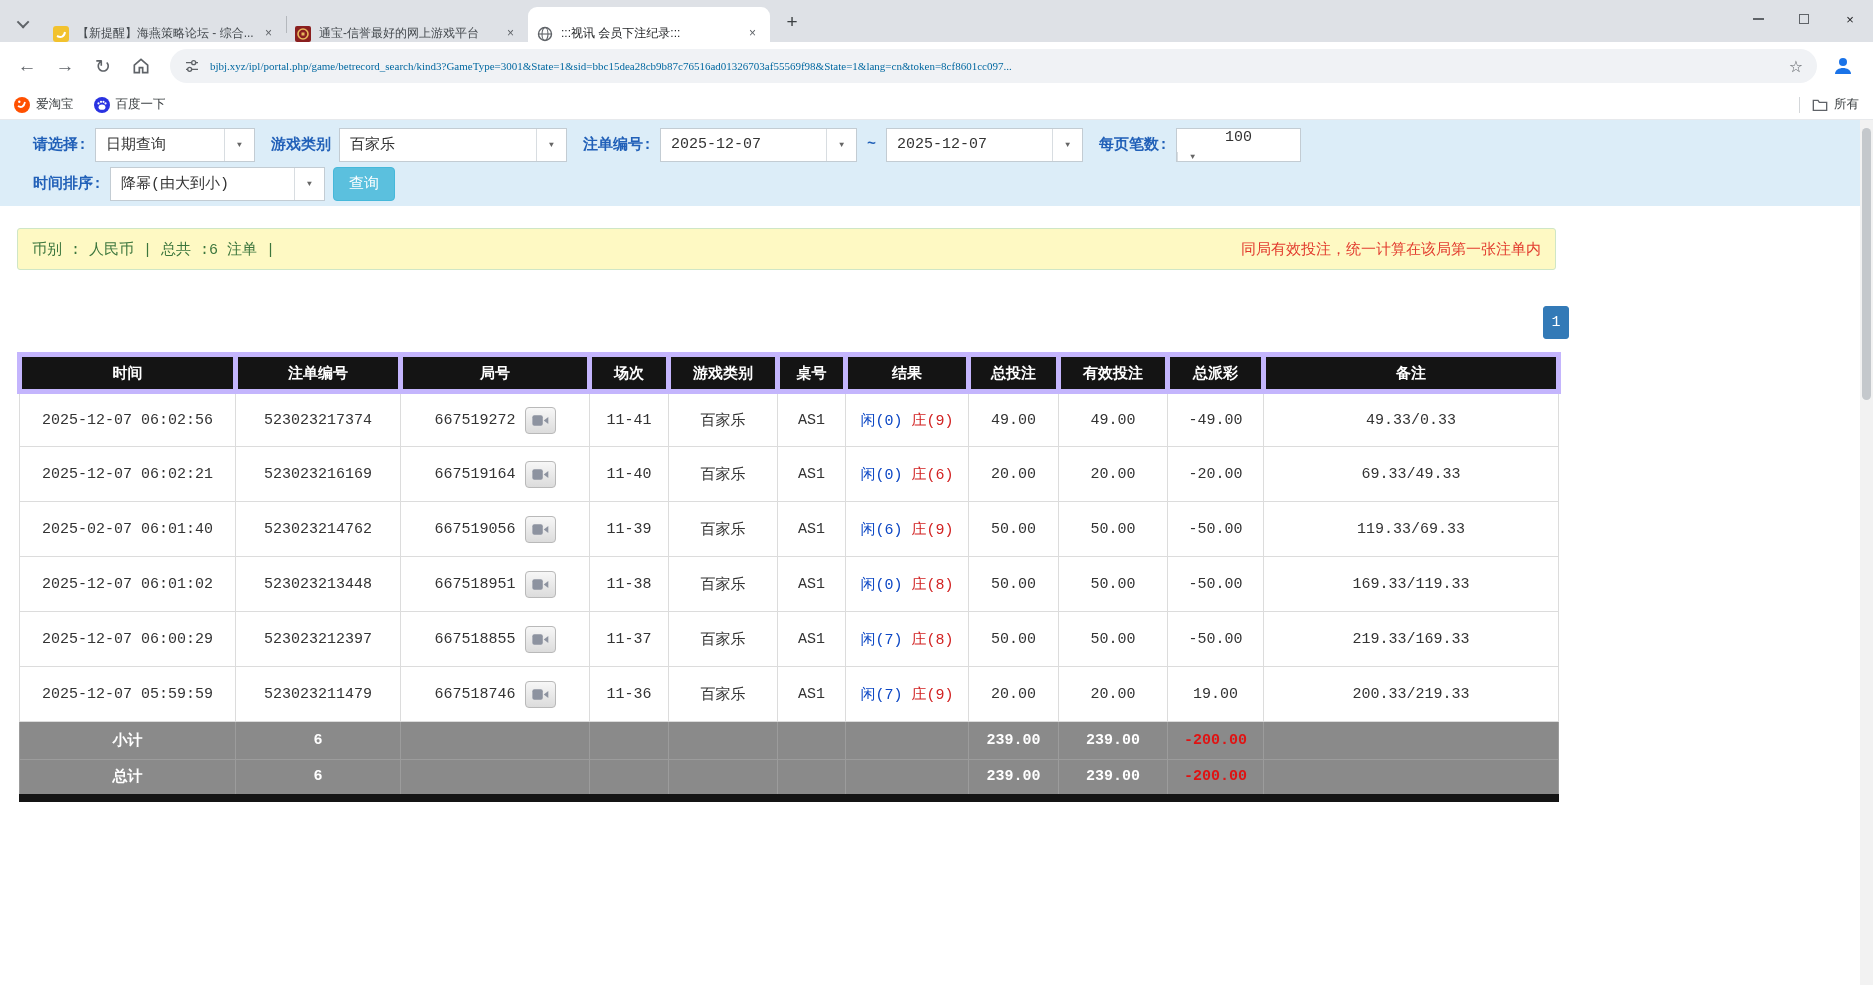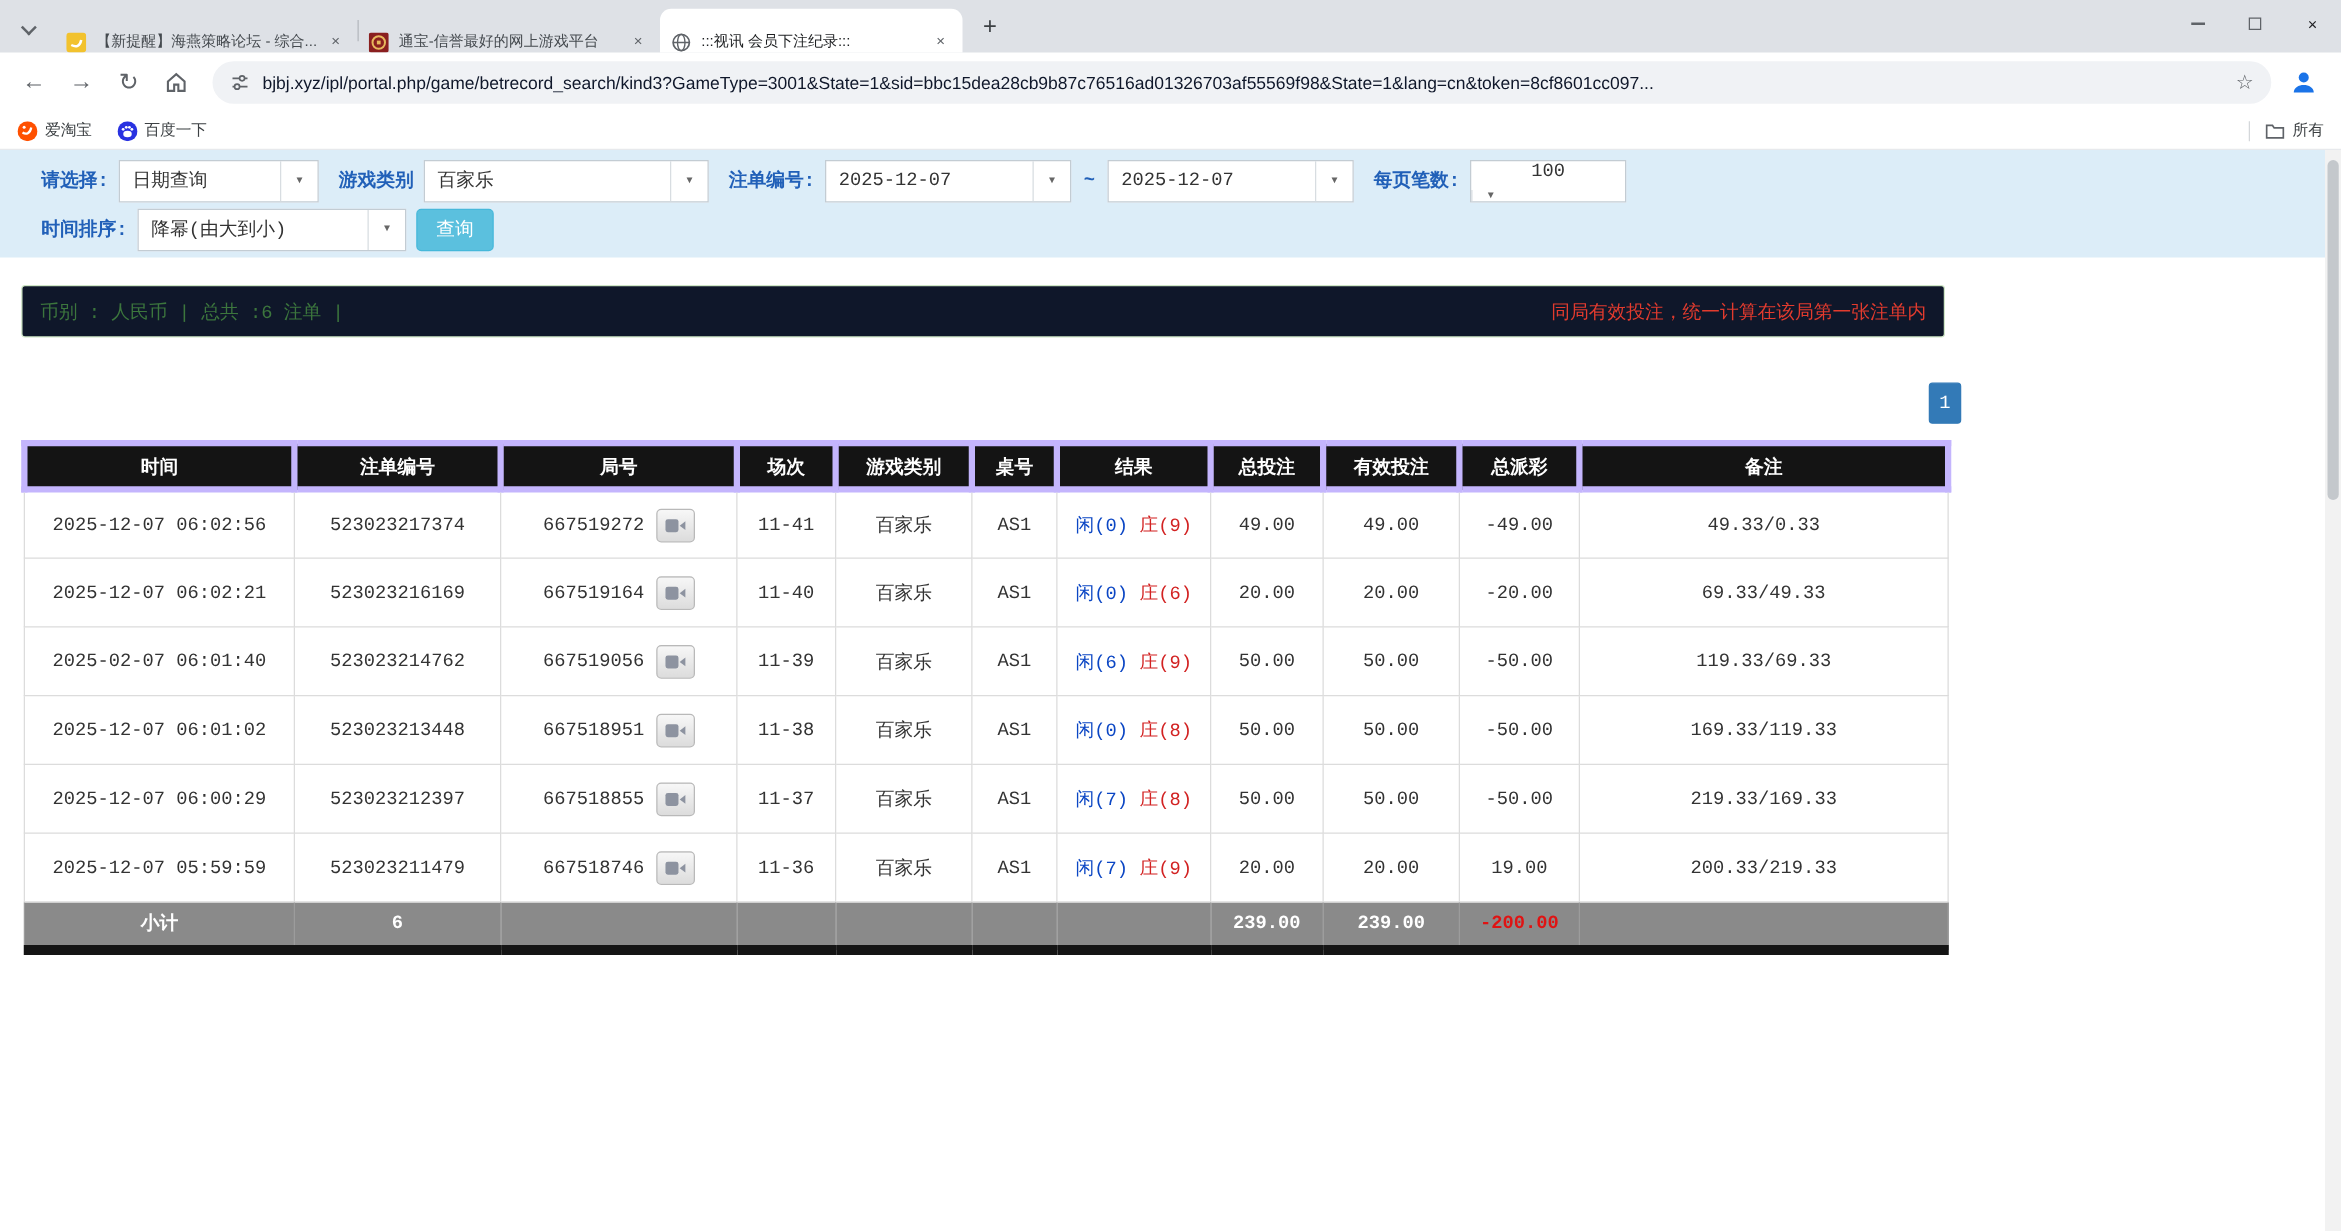--- a/index.html
+++ b/index.html
@@ -18,21 +18,21 @@
   .tab:not(.active)::after { content:""; position:absolute; right:-1px; top:9px; height:17px; width:1px; background:#b4b8bd; }
   .newtab { width:28px; height:28px; margin:0 0 6px 8px; font-size:19px; color:#3c4043; display:flex; align-items:center; justify-content:center; cursor:pointer; }
   .win-controls { position:absolute; right:0; top:0; height:38px; display:flex; }
   .wc { width:46px; display:flex; align-items:center; justify-content:center; color:#202124; font-size:13px; cursor:pointer; }
   .wc .bar { width:11px; height:1.5px; background:#5f6368; }
   .wc .box { width:10px; height:10px; border:1.5px solid #5f6368; }
 
   .navbar { height:48px; background:#fff; display:flex; align-items:center; padding:0 8px; }
   .nav-btn { width:34px; height:34px; margin:0 2px; display:flex; align-items:center; justify-content:center; font-size:19px; color:#5f6368; border-radius:50%; cursor:pointer; flex:none; }
   .urlbar { flex:1; height:34px; background:#f0f2f5; border-radius:17px; margin:0 10px; display:flex; align-items:center; padding:0 14px; min-width:0; cursor:text; }
-  .url-text { font-size:14px; color:#0f172a; white-space:nowrap; overflow:hidden; flex:1; margin:0 10px; }
+  .url-text { font-size:11px; color:#0369a1; white-space:nowrap; overflow:hidden; flex:1; margin:0 10px;font-family:Liberation Serif, serif; }
   .star { font-size:16px; color:#5f6368; flex:none; }
   .avatar { width:32px; height:32px; border-radius:50%; display:flex; align-items:center; justify-content:center; margin-right:6px; cursor:pointer; }
 
   .bookmarks { height:30px; background:#fff; display:flex; align-items:center; padding:0 14px; border-bottom:1px solid #e7e9ec; }
   .bm-item { display:flex; align-items:center; margin-right:20px; font-size:12.5px; color:#3c4043; cursor:pointer; }
   .bm-item svg { margin-right:6px; }
   .bm-right { margin-left:auto; display:flex; align-items:center; font-size:12.5px; color:#3c4043; }
   .bm-div { width:1px; height:16px; background:#d4d7da; margin-right:12px; }
   .bm-right svg { margin-right:6px; }
 
@@ -43,21 +43,21 @@
   .f-row { display:flex; align-items:center; height:39px; }
   .f-label { font-weight:bold; color:#2160b8; font-size:15px; margin:0 8px 0 16px; white-space:nowrap; }
   .f-label.first { margin-left:0; }
   .combo { display:flex; background:#fff; border:1px solid #c3ccd3; height:34px; align-items:center; cursor:pointer; }
   .combo .v { flex:1; padding:0 10px; font-size:15px; color:#333; white-space:nowrap; }
   .combo .ab { width:30px; align-self:stretch; border-left:1px solid #d8dde1; display:flex; align-items:center; justify-content:center; color:#666; font-size:8px; }
   .w-select { width:160px; } .w-game { width:228px; } .w-date { width:197px; } .w-size { width:125px;flex-direction:column; } .w-sort { width:215px; }
   .tilde { font-weight:bold; color:#2160b8; font-size:15px; margin:0 10px; }
   .search-btn { margin-left:8px; height:34px; padding:0 15px; background:#5bc0de; border:1px solid #46b8da; border-radius:4px; color:#fff; font-size:15px; display:flex; align-items:center; cursor:pointer; }
 
-  .summary-bar { position:absolute; top:108px; left:17px; width:1539px; height:42px; background:#0f172a; border:1px solid #cfe6c6; border-radius:3px; display:flex; align-items:center; justify-content:space-between; padding:0 14px; font-size:15px; }
+  .summary-bar { position:absolute; top:108px; left:17px; width:1539px; height:42px; background:#fef9c3; border:1px solid #cfe6c6; border-radius:3px; display:flex; align-items:center; justify-content:space-between; padding:0 14px; font-size:15px; }
   .sum-left { color:#3c763d; }
   .sum-right { color:#e23b2e; }
 
   .pagination { position:absolute; top:186px; left:1543px; width:26px; height:33px; background:#337ab7; border:1px solid #337ab7; border-radius:3px; color:#fff; display:flex; align-items:center; justify-content:center; font-size:15px; cursor:pointer; }
 
   .bet-table { position:absolute; top:232px; left:17px; width:1539px; border-collapse:collapse; font-size:15px; table-layout:fixed; }
   .bet-table th { background:#141414; color:#fff; height:37px; font-weight:bold; border:5px solid #c4b5fd; text-align:center; }
   .bet-table td { height:55px; text-align:center; border:1px solid #dcdcdc; color:#333; background:#fff; }
   .round-wrap { display:inline-flex; align-items:center; gap:9px; }
   .replay-btn { width:31px; height:27px; background:linear-gradient(#f7f7f7,#dcdcdc); border:1px solid #b9b9b9; border-radius:4px; display:inline-flex; align-items:center; justify-content:center; cursor:pointer; }
@@ -388,19 +388,32 @@
         <td></td>
         <td></td>
         <td></td>
         <td></td>
         <td></td>
         <td>239.00</td>
         <td>239.00</td>
         <td class="foot-red">-200.00</td>
         <td></td>
       </tr>
+      <tr class="foot">
+        <td>总计</td>
+        <td>6</td>
+        <td></td>
+        <td></td>
+        <td></td>
+        <td></td>
+        <td></td>
+        <td>239.00</td>
+        <td>239.00</td>
+        <td class="foot-red">-200.00</td>
+        <td></td>
+      </tr>
     </tfoot>
   </table>
 
   <div class="scrollbar">
     <div class="scroll-thumb"></div>
   </div>
 </div>
 
 </body></html>

